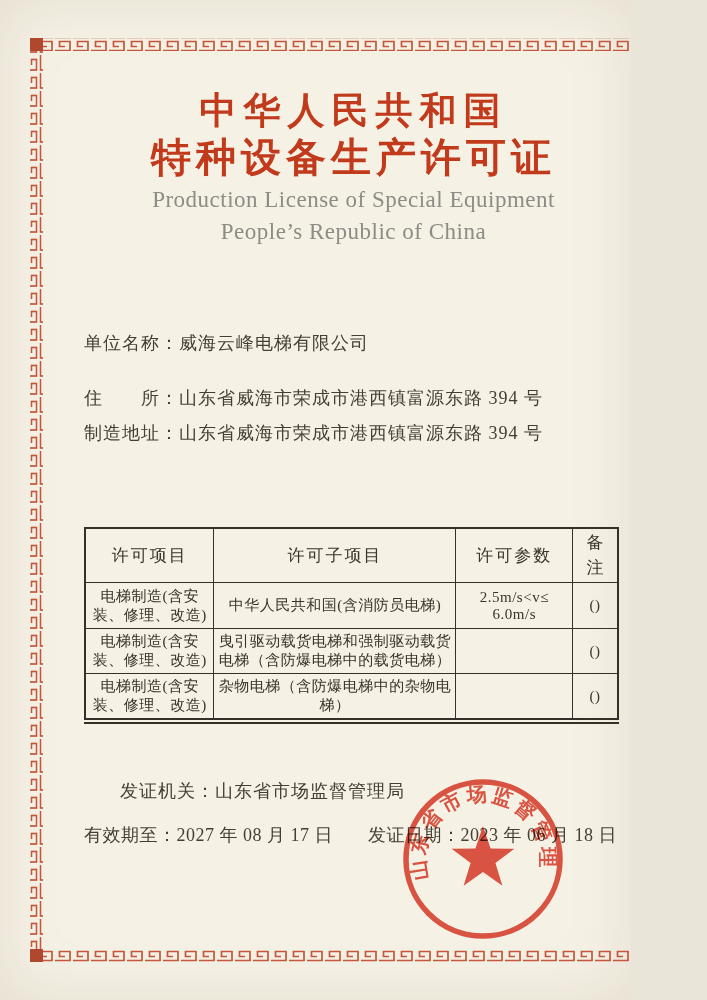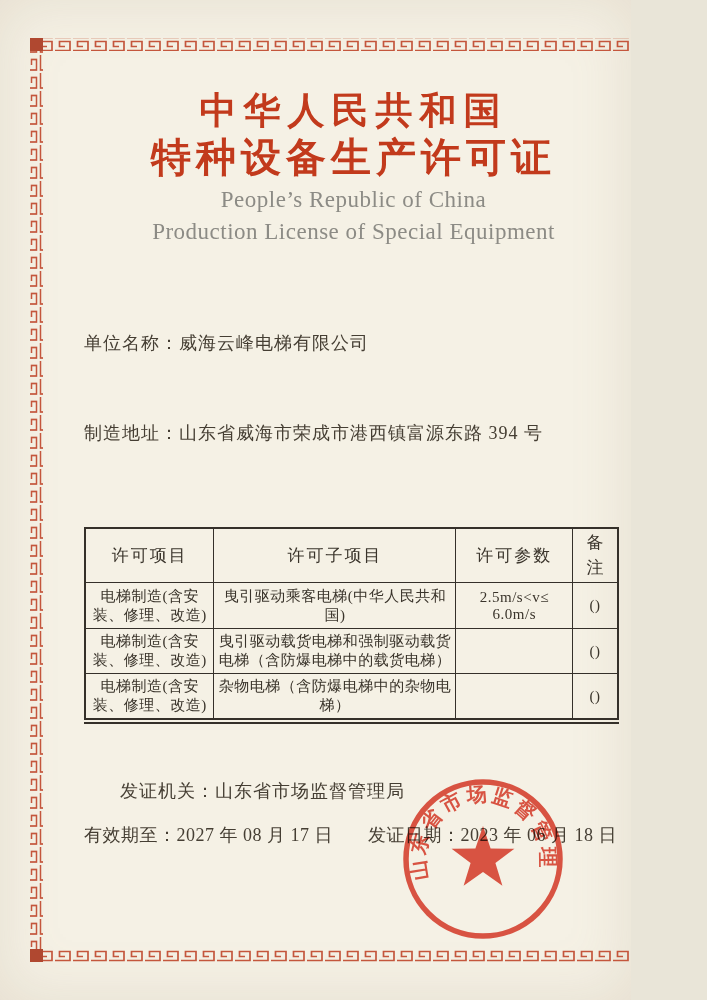--- a/index.html
+++ b/index.html
@@ -106,26 +106,27 @@
     <rect x="664" y="38" width="13" height="924" fill="url(#gkv)"></rect>
     <rect x="30" y="38" width="13" height="13" fill="#b04830"></rect>
     <rect x="664" y="38" width="13" height="13" fill="#b04830"></rect>
     <rect x="30" y="949" width="13" height="13" fill="#b04830"></rect>
     <rect x="664" y="949" width="13" height="13" fill="#b04830"></rect>
   </svg>
 
   <div class="title-block">
     <div class="title-cn1">中华人民共和国</div>
     <div class="title-cn2">特种设备生产许可证</div>
+    <div class="title-en">Production License of Special Equipment</div>
     <div class="title-en">People’s Republic of China</div>
-    <div class="title-en">Production License of Special Equipment</div>
   </div>
 
 
   <div class="field-line f-company"><span>单位名称：</span><span>威海云峰电梯有限公司</span></div>
+  <div class="field-line f-address"><span>住　　所：</span><span>山东省威海市荣成市港西镇富源东路 394 号</span></div>
   <div class="field-line f-mfg"><span>制造地址：</span><span>山东省威海市荣成市港西镇富源东路 394 号</span></div>
 
 
   <table class="license">
     <colgroup>
       <col style="width:24.2%">
       <col style="width:45.4%">
       <col style="width:21.9%">
       <col style="width:8.5%">
     </colgroup>
@@ -133,21 +134,21 @@
       <tr>
         <th>许可项目</th>
         <th>许可子项目</th>
         <th>许可参数</th>
         <th><span class="vert-wrap">备注</span></th>
       </tr>
     </thead>
     <tbody>
       <tr class="r1">
         <td>电梯制造(含安装、修理、改造)</td>
-        <td>曳引驱动乘客电梯(中华人民共和国)</td>
+        <td>中华人民共和国(含消防员电梯)</td>
         <td>2.5m/s&lt;v≤ 6.0m/s</td>
         <td>()</td>
       </tr>
       <tr class="r2">
         <td>电梯制造(含安装、修理、改造)</td>
         <td>曳引驱动载货电梯和强制驱动载货电梯（含防爆电梯中的载货电梯）</td>
         <td></td>
         <td>()</td>
       </tr>
       <tr class="r3">

